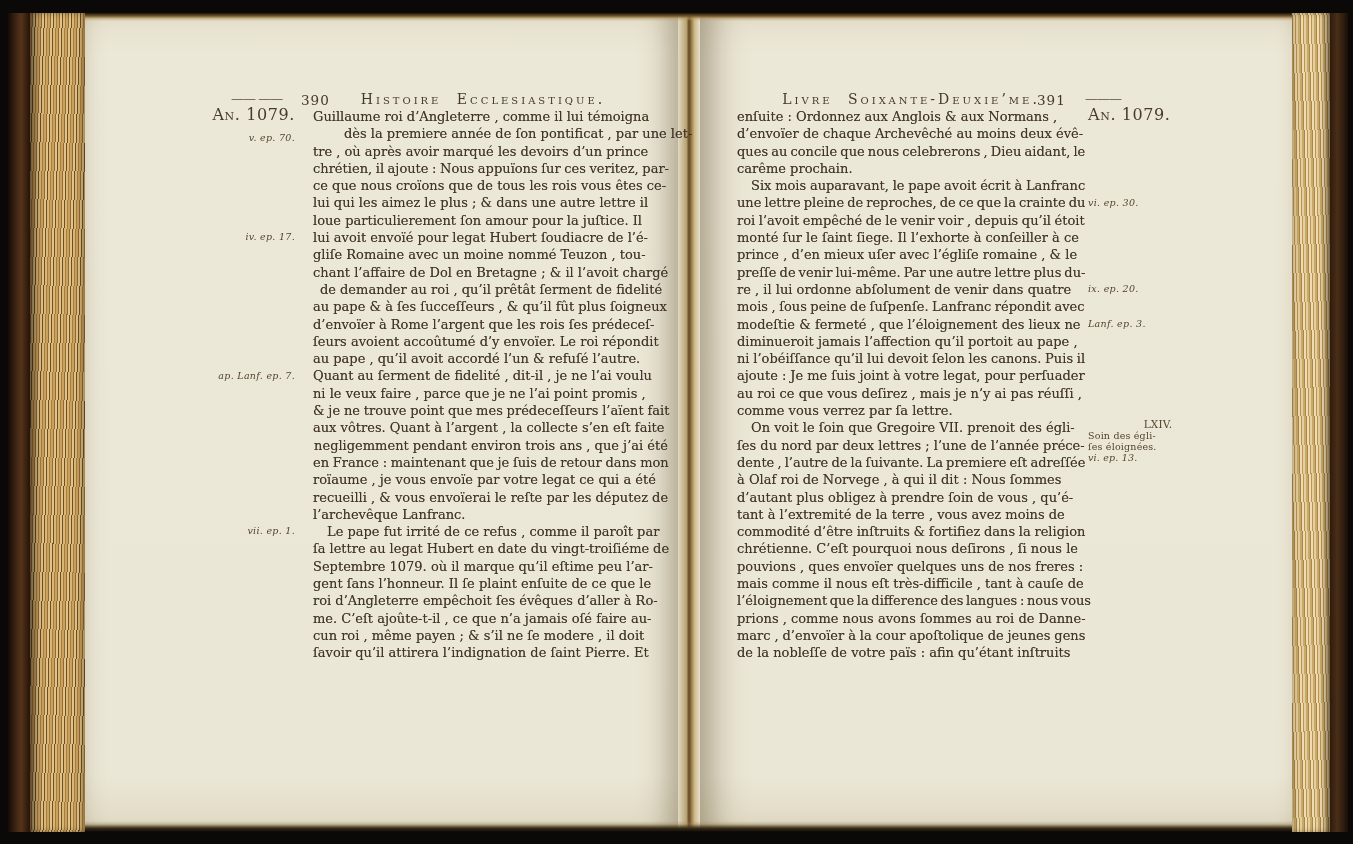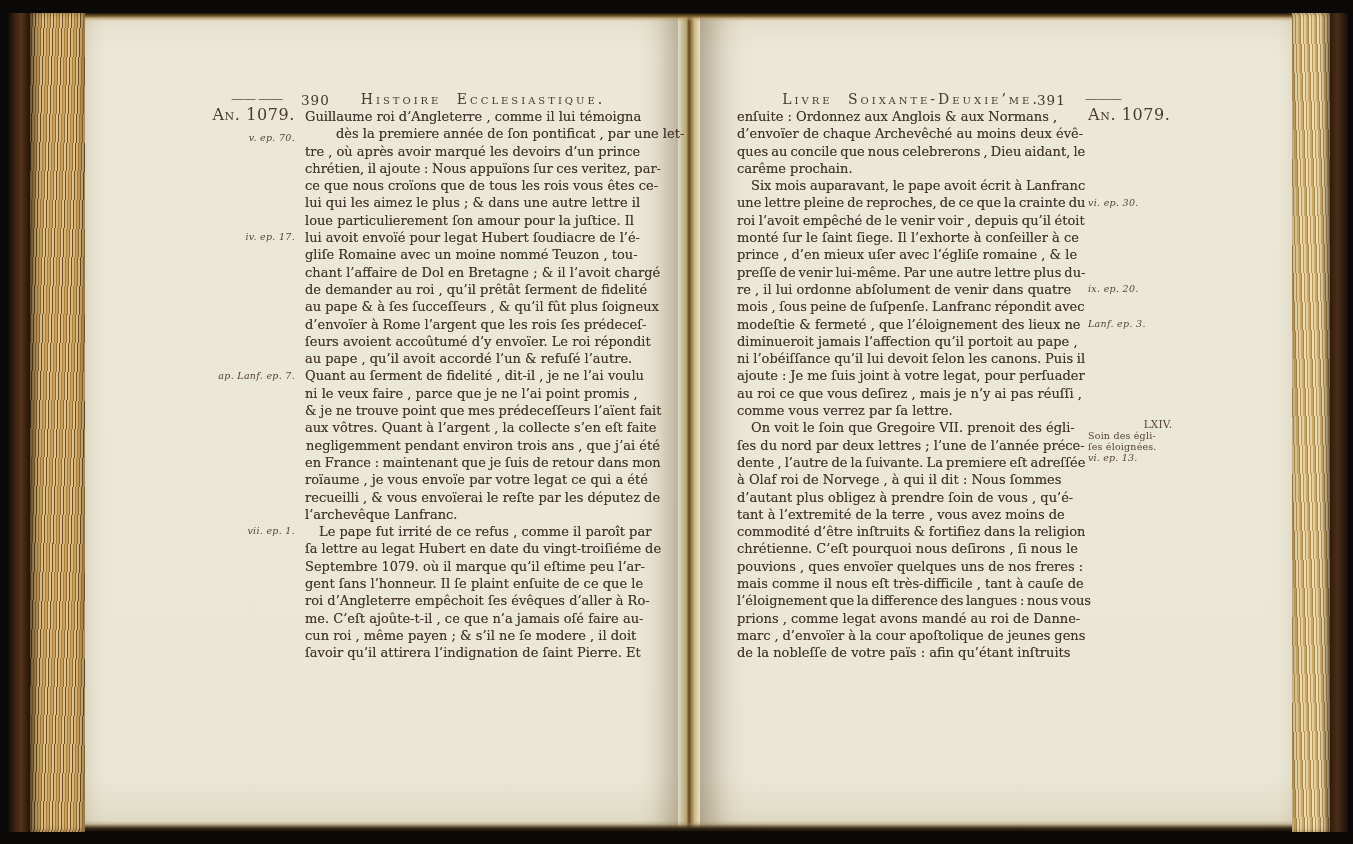--- a/index.html
+++ b/index.html
@@ -65,21 +65,21 @@
     font-variant:small-caps;letter-spacing:3px;word-spacing:8px;font-size:14px;color:#463828;
     white-space:nowrap;
   }
   .page.left  .runtitle{left:220px;width:356px;}
   .page.right .runtitle{left:37px;width:348px;}
   .body{
     position:absolute;top:95px;
     font-size:13px;line-height:17.3px;color:#42342a;
     text-shadow:0 0 .4px rgba(60,45,30,.55);
   }
-  .page.left  .body{left:220px;width:356px;}
+  .page.left  .body{left:228px;width:356px;}
   .page.right .body{left:37px;width:348px;}
   .line{height:17.3px;white-space:nowrap;}
   .line.indent{padding-left:14px;}
   .notes{position:absolute;inset:0;pointer-events:none;}
   .mnote{position:absolute;color:#55432f;}
   .page.left  .mnote{left:18px;width:192px;text-align:right;}
   .page.right .mnote{left:388px;width:140px;text-align:left;}
   .mnote.anno{font-variant:small-caps;font-size:16px;letter-spacing:.6px;color:#4a3a2b;}
   .mnote.ref{font-style:italic;font-size:9.5px;letter-spacing:.3px;line-height:11px;}
   .mnote.block{font-size:9.5px;line-height:11px;letter-spacing:.2px;}
@@ -104,21 +104,21 @@
           <div class="line" style="word-spacing: 0px;">Guillaume roi d’Angleterre , comme il lui témoigna</div>
           <div class="line" style="word-spacing: 0px; margin-left: 31px;">dès la premiere année de ſon pontificat , par une let-</div>
           <div class="line" style="word-spacing: 0px;">tre , où après avoir marqué les devoirs d’un prince</div>
           <div class="line" style="word-spacing: -0.555556px;">chrétien, il ajoute : Nous appuïons ſur ces veritez, par-</div>
           <div class="line" style="word-spacing: 0px;">ce que nous croïons que de tous les rois vous êtes ce-</div>
           <div class="line" style="word-spacing: 0px;">lui qui les aimez le plus ; &amp; dans une autre lettre il</div>
           <div class="line" style="word-spacing: 0px;">loue particulierement ſon amour pour la juſtice. Il</div>
           <div class="line" style="word-spacing: 0px;">lui avoit envoïé pour legat Hubert ſoudiacre de l’é-</div>
           <div class="line" style="word-spacing: 0px;">gliſe Romaine avec un moine nommé Teuzon , tou-</div>
           <div class="line" style="word-spacing: 0px;">chant l’affaire de Dol en Bretagne ; &amp; il l’avoit chargé</div>
-          <div class="line" style="word-spacing: 0px;">de demander au roi , qu’il prêtât ſerment de fidelité</div>
+          <div class="line" style="word-spacing: 0px; text-align: center;">de demander au roi , qu’il prêtât ſerment de fidelité</div>
           <div class="line" style="word-spacing: 0px;">au pape &amp; à ſes ſucceſſeurs , &amp; qu’il fût plus ſoigneux</div>
           <div class="line" style="word-spacing: 0px;">d’envoïer à Rome l’argent que les rois ſes prédeceſ-</div>
           <div class="line" style="word-spacing: 0px;">ſeurs avoient accoûtumé d’y envoïer. Le roi répondit</div>
           <div class="line" style="word-spacing: 0px;">au pape , qu’il avoit accordé l’un &amp; refuſé l’autre.</div>
           <div class="line" style="word-spacing: 0px;">Quant au ſerment de fidelité , dit-il , je ne l’ai voulu</div>
           <div class="line" style="word-spacing: 0px;">ni le veux faire , parce que je ne l’ai point promis ,</div>
           <div class="line" style="word-spacing: -0.333333px;">&amp; je ne trouve point que mes prédeceſſeurs l’aïent fait</div>
           <div class="line" style="word-spacing: 0px;">aux vôtres. Quant à l’argent , la collecte s’en eſt faite</div>
           <div class="line" style="word-spacing: 0px; text-align: center;">negligemment pendant environ trois ans , que j’ai été</div>
           <div class="line" style="word-spacing: -0.5px;">en France : maintenant que je ſuis de retour dans mon</div>
@@ -184,21 +184,21 @@
           <div class="line" style="word-spacing: 0px;">ſes du nord par deux lettres ; l’une de l’année préce-</div>
           <div class="line" style="word-spacing: -1px;">dente , l’autre de la ſuivante. La premiere eſt adreſſée</div>
           <div class="line" style="word-spacing: 0px;">à Olaf roi de Norvege , à qui il dit : Nous ſommes</div>
           <div class="line" style="word-spacing: 0px;">d’autant plus obligez à prendre ſoin de vous , qu’é-</div>
           <div class="line" style="word-spacing: 0px;">tant à l’extremité de la terre , vous avez moins de</div>
           <div class="line" style="word-spacing: -0.428571px;">commodité d’être inſtruits &amp; fortifiez dans la religion</div>
           <div class="line" style="word-spacing: 0px;">chrétienne. C’eſt pourquoi nous deſirons , ſi nous le</div>
           <div class="line" style="word-spacing: 0px;">pouvions , ques envoïer quelques uns de nos freres :</div>
           <div class="line" style="word-spacing: 0px;">mais comme il nous eſt très-difficile , tant à cauſe de</div>
           <div class="line" style="word-spacing: -1.5px;">l’éloignement que la difference des langues : nous vous</div>
-          <div class="line" style="word-spacing: 0px;">prions , comme legat avons mandé au roi de Danne-</div>
+          <div class="line" style="word-spacing: 0px;">prions , comme nous avons ſommes au roi de Danne-</div>
           <div class="line" style="word-spacing: -0.222222px;">marc , d’envoïer à la cour apoſtolique de jeunes gens</div>
           <div class="line plast">de la nobleſſe de votre païs : afin qu’étant inſtruits</div>
         </div>
       <div class="notes">
           <div class="mnote anno" style="top: 92px;">
             <div>An. 1079.</div>
           </div>
           <div class="mnote ref" style="top: 183.5px;">
             <div>vi. ep. 30.</div>
           </div>

